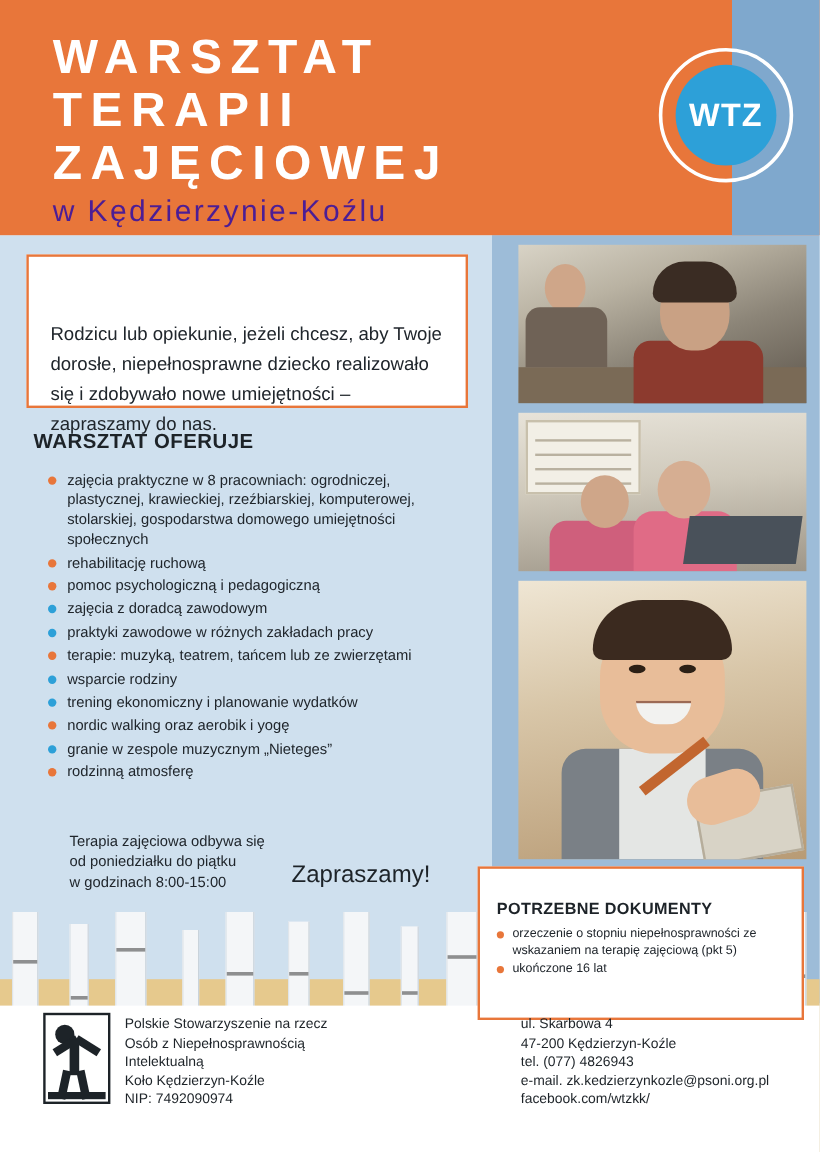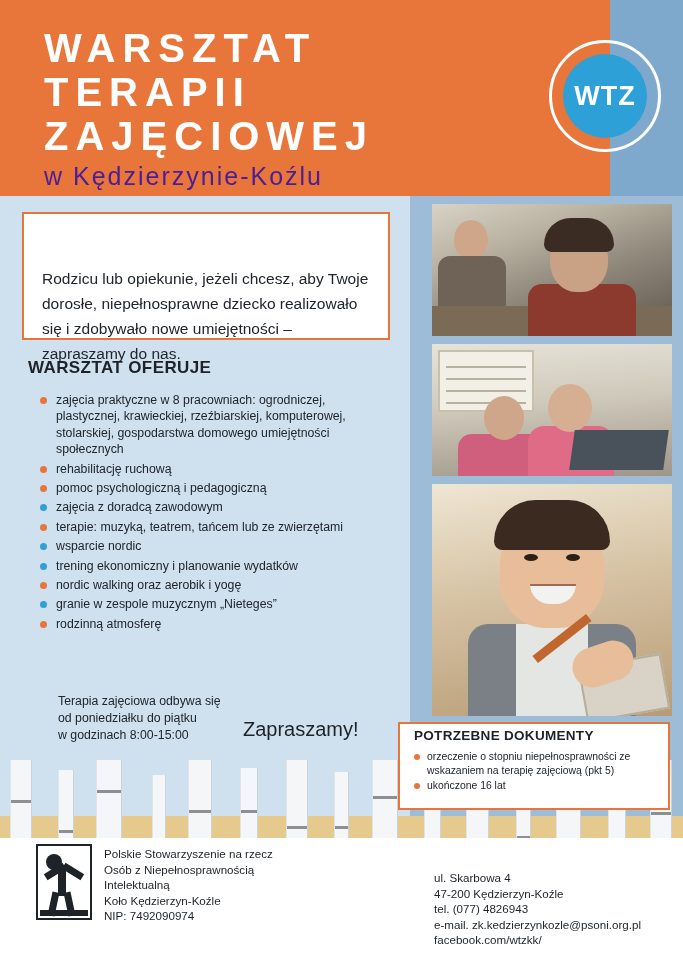--- a/index.html
+++ b/index.html
@@ -164,22 +164,22 @@
   .p3 .eyeR { position:absolute; left:134px; top:70px; width:14px; height:7px; border-radius:50%; background:#2c2016; }
   .p3 .smile { position:absolute; left:98px; top:100px; width:46px; height:20px; border-radius:0 0 26px 26px; background:#f2f2f0; border-top:2px solid #9c6a55; }
   .p3 .torso { position:absolute; left:36px; top:140px; width:168px; height:92px; background:#7a8086; border-radius:20px 20px 0 0; }
   .p3 .shirt { position:absolute; left:84px; top:140px; width:72px; height:92px; background:#e4e6e4; }
   .p3 .arm { position:absolute; left:140px; top:160px; width:62px; height:40px; background:#e8bd99; border-radius:20px; transform:rotate(-18deg); }
   .p3 .brush { position:absolute; left:96px; top:150px; width:68px; height:9px; background:#c2662f; transform:rotate(-38deg); }
   .p3 .book { position:absolute; left:150px; top:176px; width:84px; height:56px; background:#d8d3c6; transform:rotate(-10deg); border:2px solid #b6ad9b; }
 
   
   .docs {
-    position: absolute; left: 398px; top: 722px; width: 272px; height: 88px;
-    background: #ffffff; border: 2px solid #e8763a; padding: 4px 14px;
+    position: absolute; left: 398px; top: 722px; width: 272px; height: 128px;
+    background: #ffffff; border: 2px solid #e8763a; padding: 26px 14px;
   }
   .docs h3 {
     font-size: 13.5px; font-weight: bold; color: #1d2328; margin-bottom: 7px;
     letter-spacing: .3px;
   }
   .docs .li { font-size: 10.4px; line-height: 13.6px; margin-bottom: 2px; padding-left: 13px; }
   .docs .li::before { width: 6px; height: 6px; top: 4px; }
 
   
   .psoni-logo {
@@ -196,21 +196,21 @@
   .psoni-logo .armsR { position:absolute; left:24px; top:22px; width:22px; height:7px; background:#1d2328; transform:rotate(32deg); }
   .psoni-logo .legL { position:absolute; left:12px; top:46px; width:7px; height:24px; background:#1d2328; transform:rotate(12deg); }
   .psoni-logo .legR { position:absolute; left:28px; top:46px; width:7px; height:24px; background:#1d2328; transform:rotate(-12deg); }
   .psoni-logo .base { position:absolute; left:2px; bottom:2px; width:48px; height:6px; background:#1d2328; }
 
   .org {
     position: absolute; left: 104px; top: 846px; width: 230px;
     font-size: 11.6px; line-height: 15.6px; color: #1d2328;
   }
   .contact {
-    position: absolute; left: 434px; top: 870px; width: 240px;
+    position: absolute; left: 434px; top: 846px; width: 240px;
     font-size: 11.6px; line-height: 15.6px; color: #1d2328;
   }
 </style>
 </head>
 <body>
 
 <div class="poster">
 
   <div class="body-bg"></div>
   <div class="right-col-bg"></div>
@@ -303,22 +303,23 @@
   <div class="quote">
     <p>Rodzicu lub opiekunie, jeżeli chcesz, aby Twoje dorosłe, niepełnosprawne dziecko realizowało się i zdobywało nowe umiejętności – zapraszamy do nas.</p>
   </div>
 
   <div class="offer-title">WARSZTAT OFERUJE</div>
   <div class="offer-list">
     <div class="li" style="--bc:#e8763a">zajęcia praktyczne w 8 pracowniach: ogrodniczej, plastycznej, krawieckiej, rzeźbiarskiej, komputerowej, stolarskiej, gospodarstwa domowego umiejętności społecznych</div>
     <div class="li" style="--bc:#e8763a">rehabilitację ruchową</div>
     <div class="li" style="--bc:#e8763a">pomoc psychologiczną i pedagogiczną</div>
     <div class="li" style="--bc:#2da0d8">zajęcia z doradcą zawodowym</div>
+    <div class="li" style="--bc:#2da0d8">praktyki zawodowe w różnych zakładach pracy</div>
     <div class="li" style="--bc:#e8763a">terapie: muzyką, teatrem, tańcem lub ze zwierzętami</div>
-    <div class="li" style="--bc:#2da0d8">wsparcie nordic</div>
+    <div class="li" style="--bc:#2da0d8">wsparcie rodziny</div>
     <div class="li" style="--bc:#2da0d8">trening ekonomiczny i planowanie wydatków</div>
     <div class="li" style="--bc:#e8763a">nordic walking oraz aerobik i yogę</div>
     <div class="li" style="--bc:#2da0d8">granie w zespole muzycznym „Nieteges”</div>
     <div class="li" style="--bc:#e8763a">rodzinną atmosferę</div>
   </div>
 
   <div class="schedule">
     <div>Terapia zajęciowa odbywa się</div>
     <div>od poniedziałku do piątku</div>
     <div>w godzinach 8:00-15:00</div>

